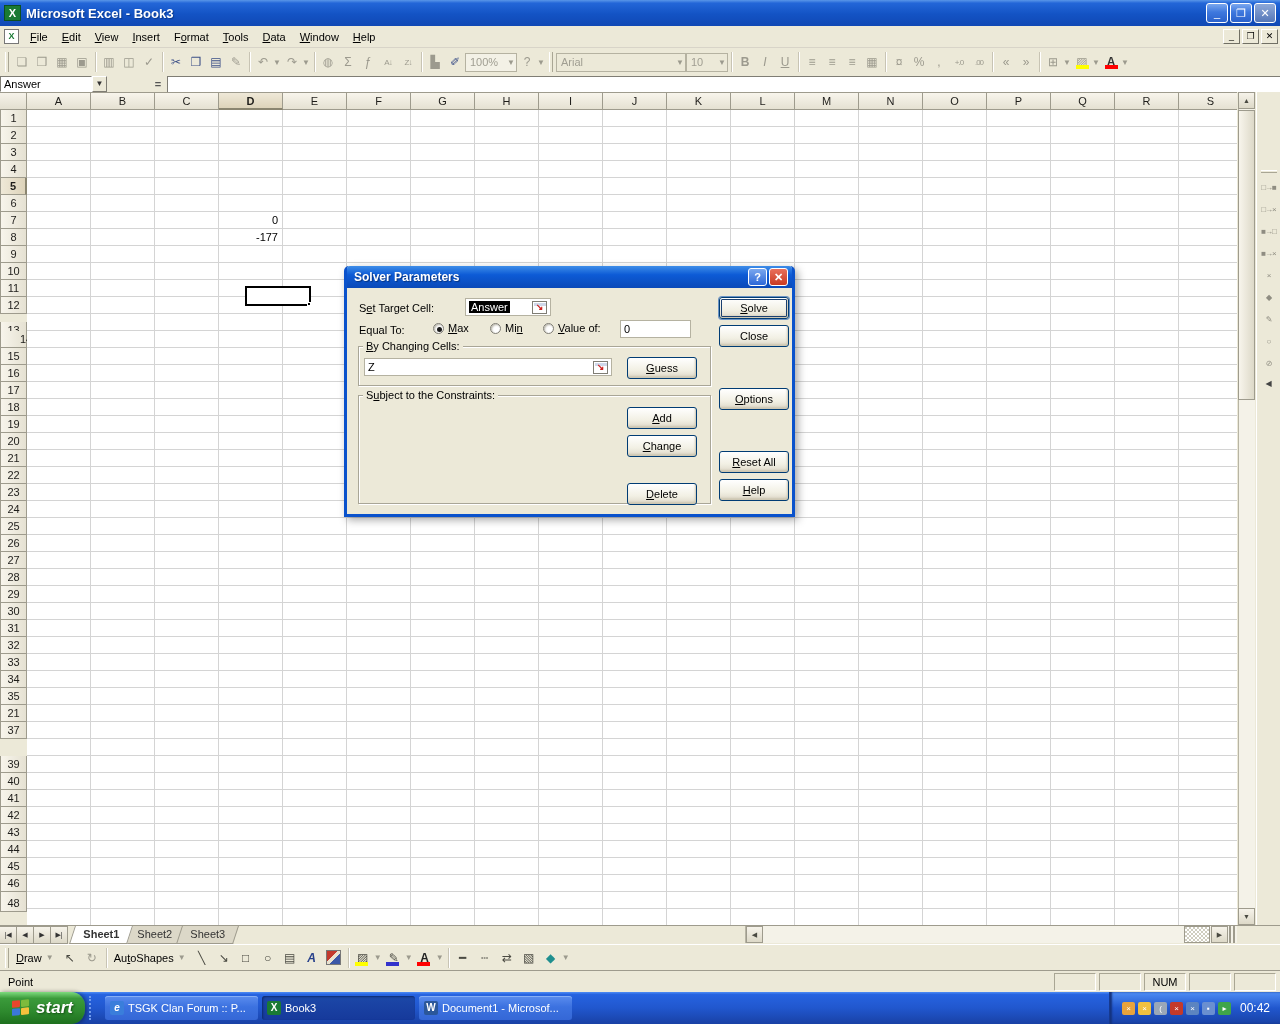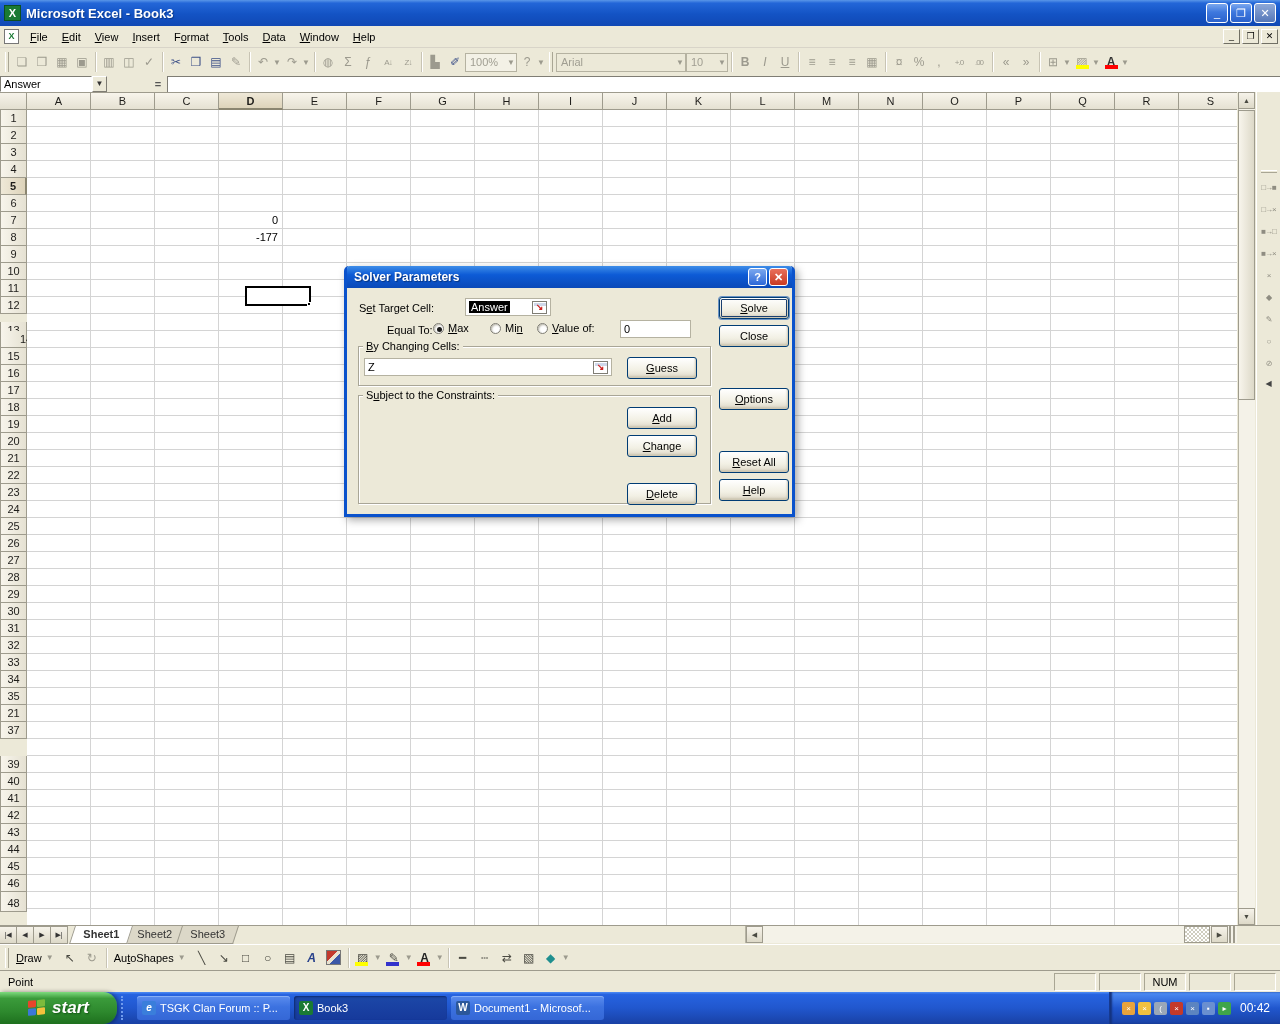--- a/index.html
+++ b/index.html
@@ -94,21 +94,21 @@
 
   
   #statusbar { position:absolute; left:0; top:970px; width:1280px; height:22px; background:#ECE9D8; border-top:1px solid #9e9b8d; display:flex; align-items:center; }
   #status-mode { padding-left:8px; color:#000; }
   #status-panels { margin-left:auto; display:flex; height:18px; margin-right:4px; }
   .spanel { width:42px; border:1px solid; border-color:#a9a694 #fff #fff #a9a694; margin-left:3px; text-align:center; line-height:16px; color:#000; }
 
   
   #taskbar { position:absolute; left:0; top:992px; width:1280px; height:32px;
     background:linear-gradient(180deg,#4E8DF5 0%,#2663E0 8%,#2157CE 50%,#1941A5 100%); display:flex; align-items:center; }
-  #startbtn { width:117px; height:32px; border-radius:0 14px 14px 0;
+  #startbtn { width:85px; height:32px; border-radius:0 14px 14px 0;
     background:linear-gradient(180deg,#7EDB7E 0%,#3B9B3B 20%,#2E8A2E 60%,#1E701E 100%);
     display:flex; align-items:center; justify-content:center; gap:6px; color:#fff; font-weight:bold; font-style:italic; font-size:17px; text-shadow:1px 1px 2px #145214; box-shadow:2px 0 4px rgba(0,0,0,.4); }
   .flag { width:18px; height:16px; display:grid; grid-template-columns:8px 8px; grid-template-rows:7px 7px; gap:1px; transform:skewY(-6deg); }
   .flag i { border-radius:1px; }
   #qlsep { width:8px; height:24px; margin:0 4px; border-left:2px dotted #6f9bee; }
   .task { width:153px; height:24px; margin-left:4px; border-radius:3px; display:flex; align-items:center; gap:4px; padding:0 5px; color:#fff; font-size:11px;
     background:linear-gradient(180deg,#5B8DEE,#3C72E0 45%,#3567D6); box-shadow:inset 0 1px 0 #86aef5; white-space:nowrap; overflow:hidden; }
   .task.active { background:linear-gradient(180deg,#1E4FB0,#17складc?); }
   .task.active { background:linear-gradient(180deg,#1C48A8,#16399B); box-shadow:inset 1px 1px 2px #0d2a70; }
   .task .ticon { flex:0 0 14px; width:14px; height:14px; border-radius:2px; font-size:10px; font-weight:bold; text-align:center; line-height:14px; background:#fff; }
@@ -376,30 +376,30 @@
       <span class="dlgbtn x">✕</span>
     </span>
   </div>
 
   <div class="lbl" style="left:12px;top:36px;">S<u>e</u>t Target Cell:</div>
   <div class="tfield" style="left:118px;top:32px;width:86px;height:18px;">
     <span class="selv">Answer</span>
     <span class="rangeicon">↘</span>
   </div>
 
-  <div class="lbl" style="left:12px;top:58px;margin-left:28px;">Equal To:</div>
+  <div class="lbl" style="left:12px;top:58px;">Equal To:</div>
   <div class="radio" style="left:86px;top:56px;">
     <span class="rdot on"></span>
     <span><u>M</u>ax</span>
   </div>
   <div class="radio" style="left:143px;top:56px;">
     <span class="rdot"></span>
     <span>Mi<u>n</u></span>
   </div>
-  <div class="radio" style="left:190px;top:56px;text-align:right;">
+  <div class="radio" style="left:196px;top:56px;text-align:right;">
     <span class="rdot"></span>
     <span><u>V</u>alue of:</span>
   </div>
   <div class="tfield" style="left:273px;top:54px;width:71px;height:18px;">
     <span>0</span>
   </div>
 
   <div class="groupbox" style="left:11px;top:80px;width:353px;height:40px;"></div>
   <div class="grouplabel" style="left:16px;top:74px;"><u>B</u>y Changing Cells:</div>
   <div class="tfield" style="left:17px;top:92px;width:248px;height:18px;">

